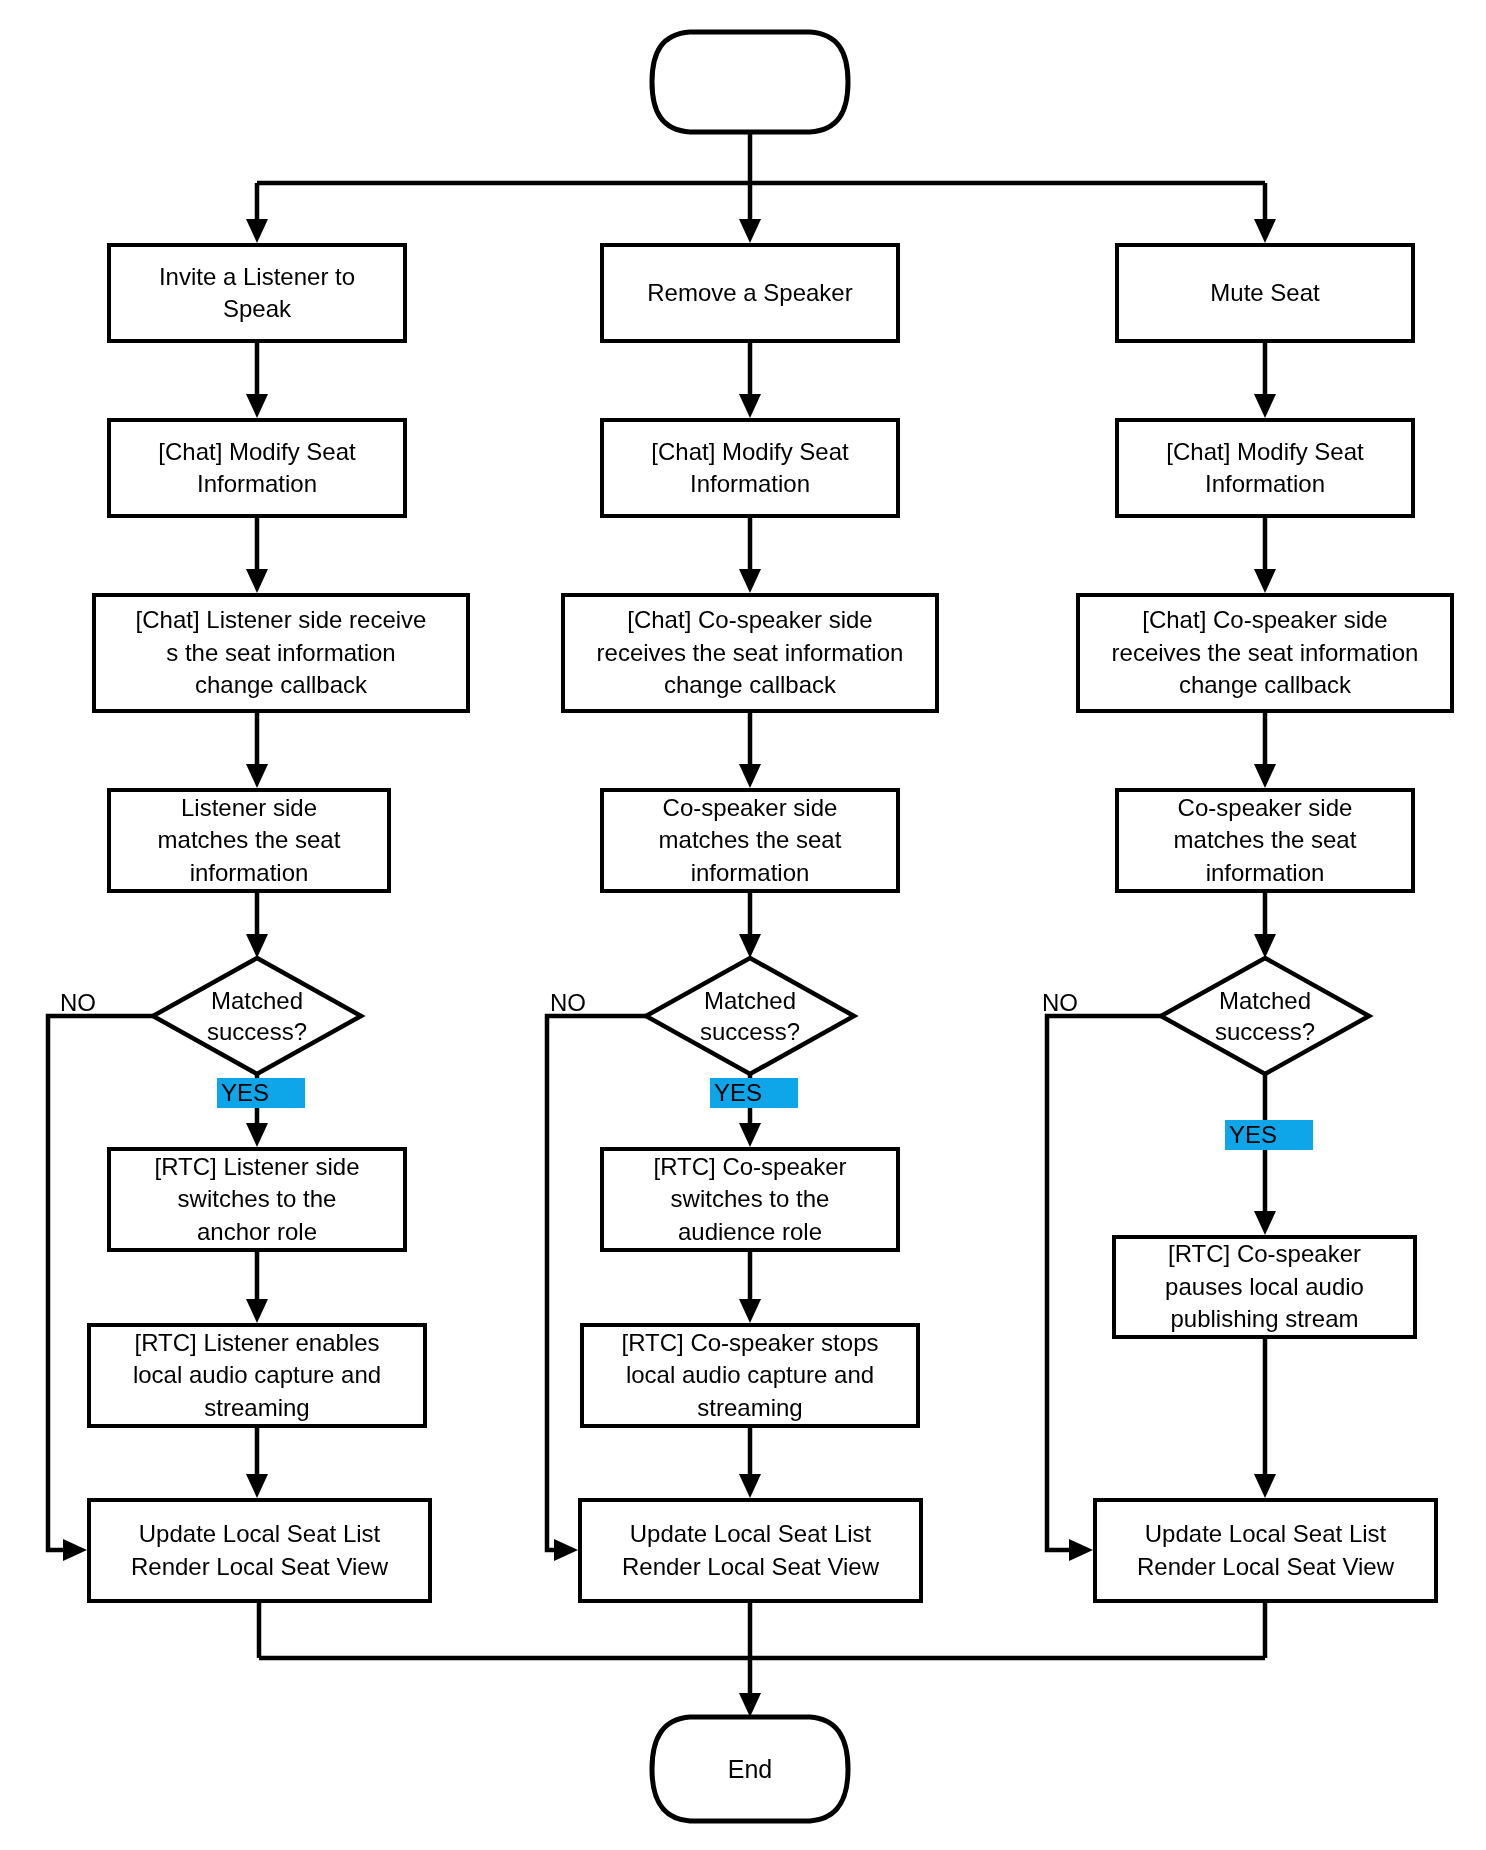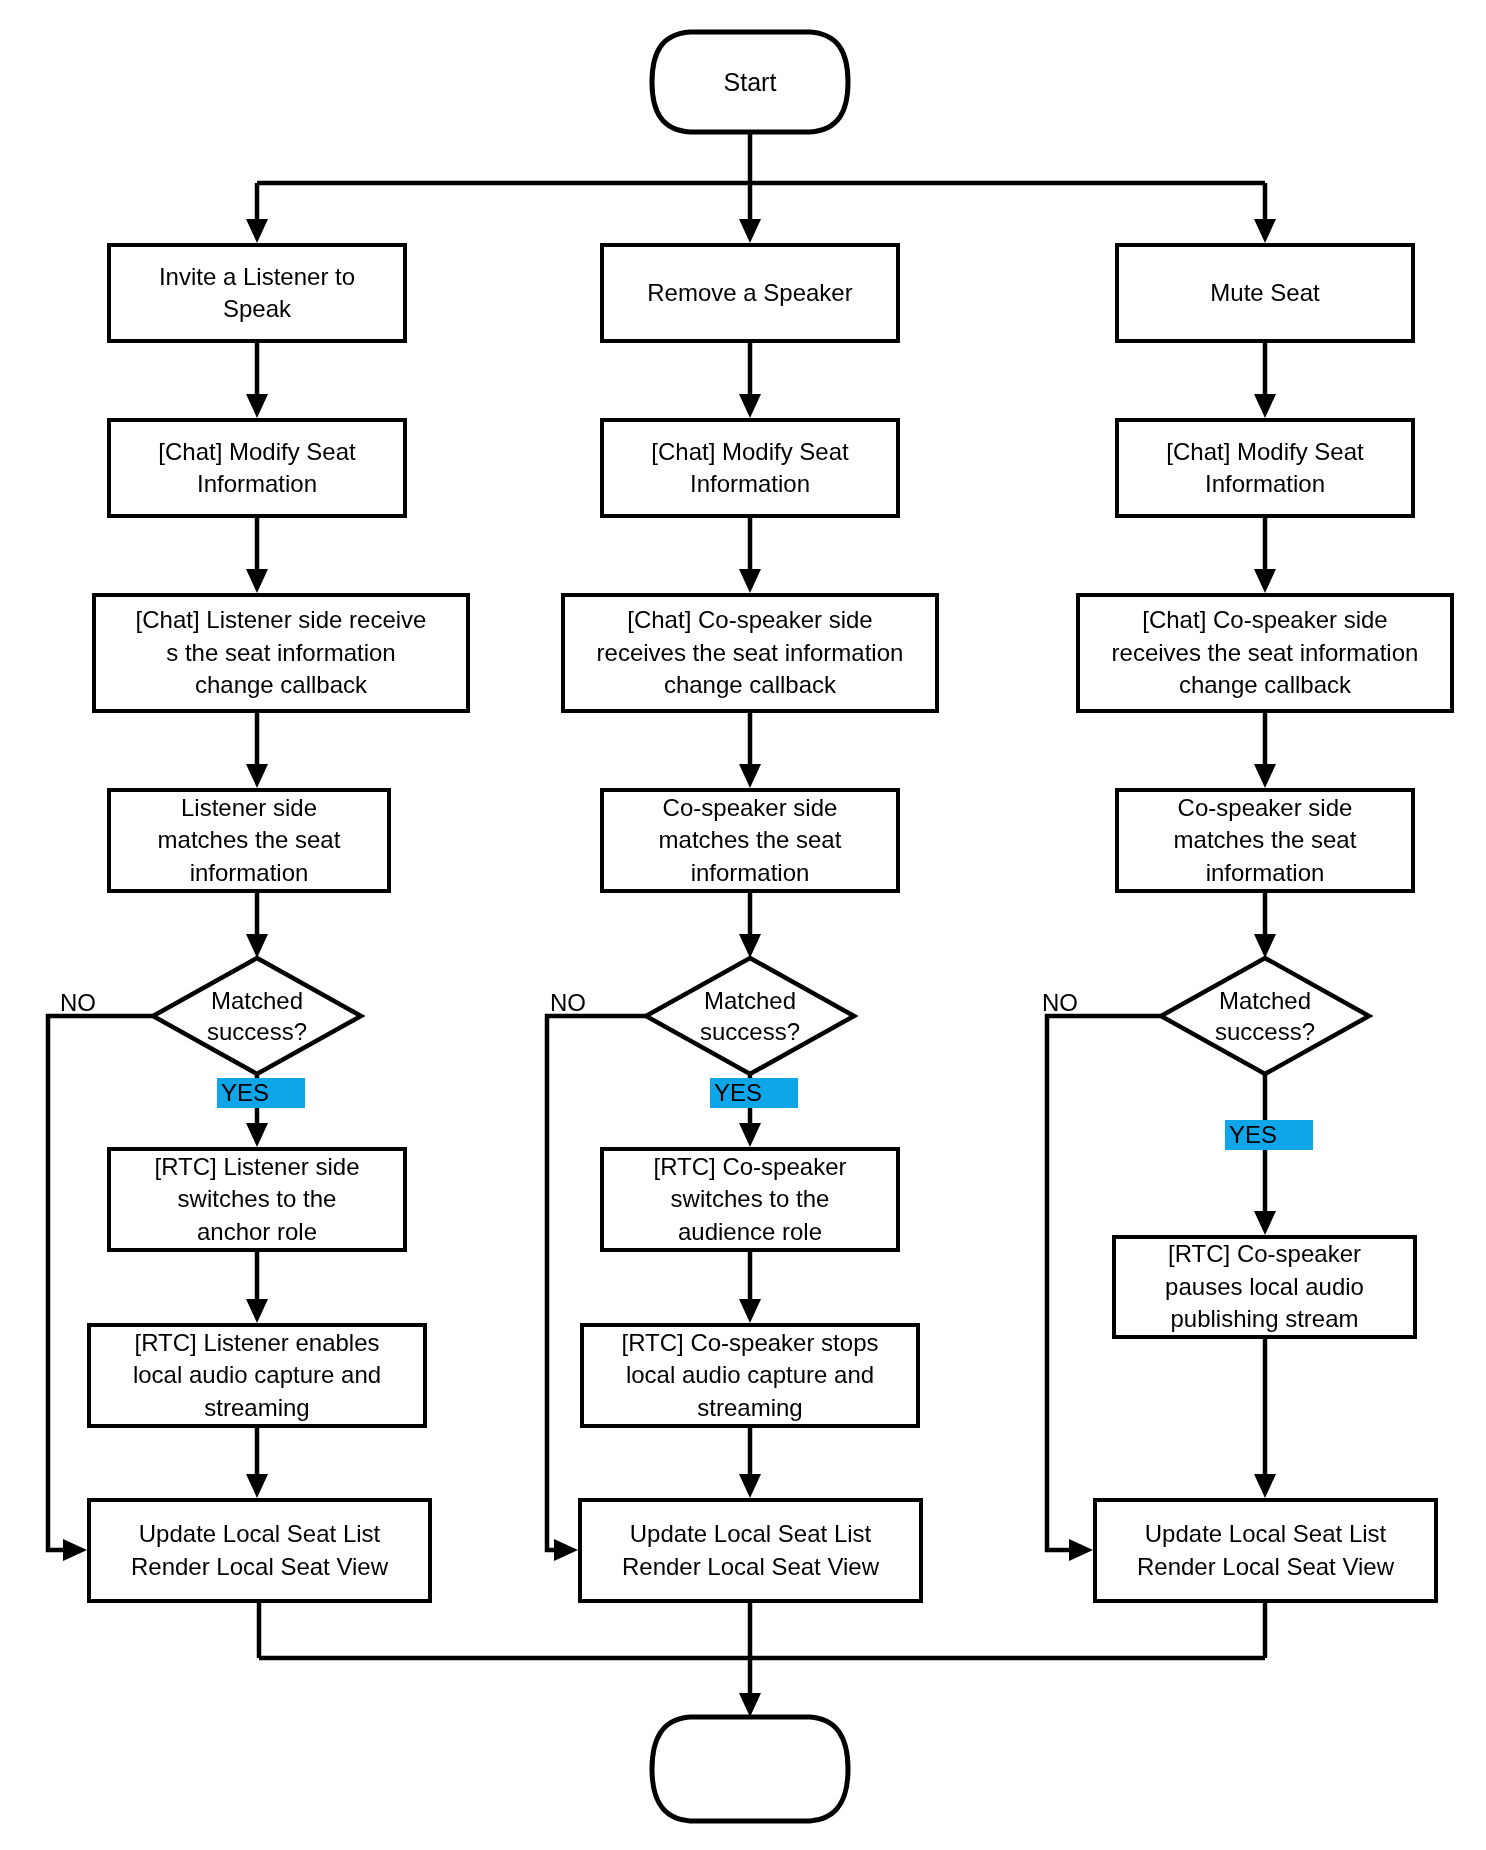--- a/index.html
+++ b/index.html
@@ -127,21 +127,21 @@
       <polygon points="1254,1474 1276,1474 1265,1498"></polygon>
 
       <polygon points="739,1693 761,1693 750,1717"></polygon>
 
       <polygon points="63,1539 63,1561 87,1550"></polygon>
       <polygon points="554,1539 554,1561 578,1550"></polygon>
       <polygon points="1069,1539 1069,1561 1093,1550"></polygon>
     </g>
   </svg>
 
-  <div class="term-label" style="left:652px;top:32px;width:196px;height:100px;">Start</div>
+  <div class="term-label" style="left:652px;top:1717px;width:196px;height:104px;">End</div>
 
   <div class="box" style="left:107px;top:243px;width:300px;height:100px;">Invite a Listener to
 Speak</div>
   <div class="box" style="left:107px;top:418px;width:300px;height:100px;">[Chat] Modify Seat
 Information</div>
   <div class="box" style="left:68px;top:593px;width:378px;height:120px;margin-left:24px;">[Chat] Listener side receive
 s the seat information
 change callback</div>
   <div class="box" style="left:107px;top:788px;width:284px;height:105px;">Listener side
 matches the seat

